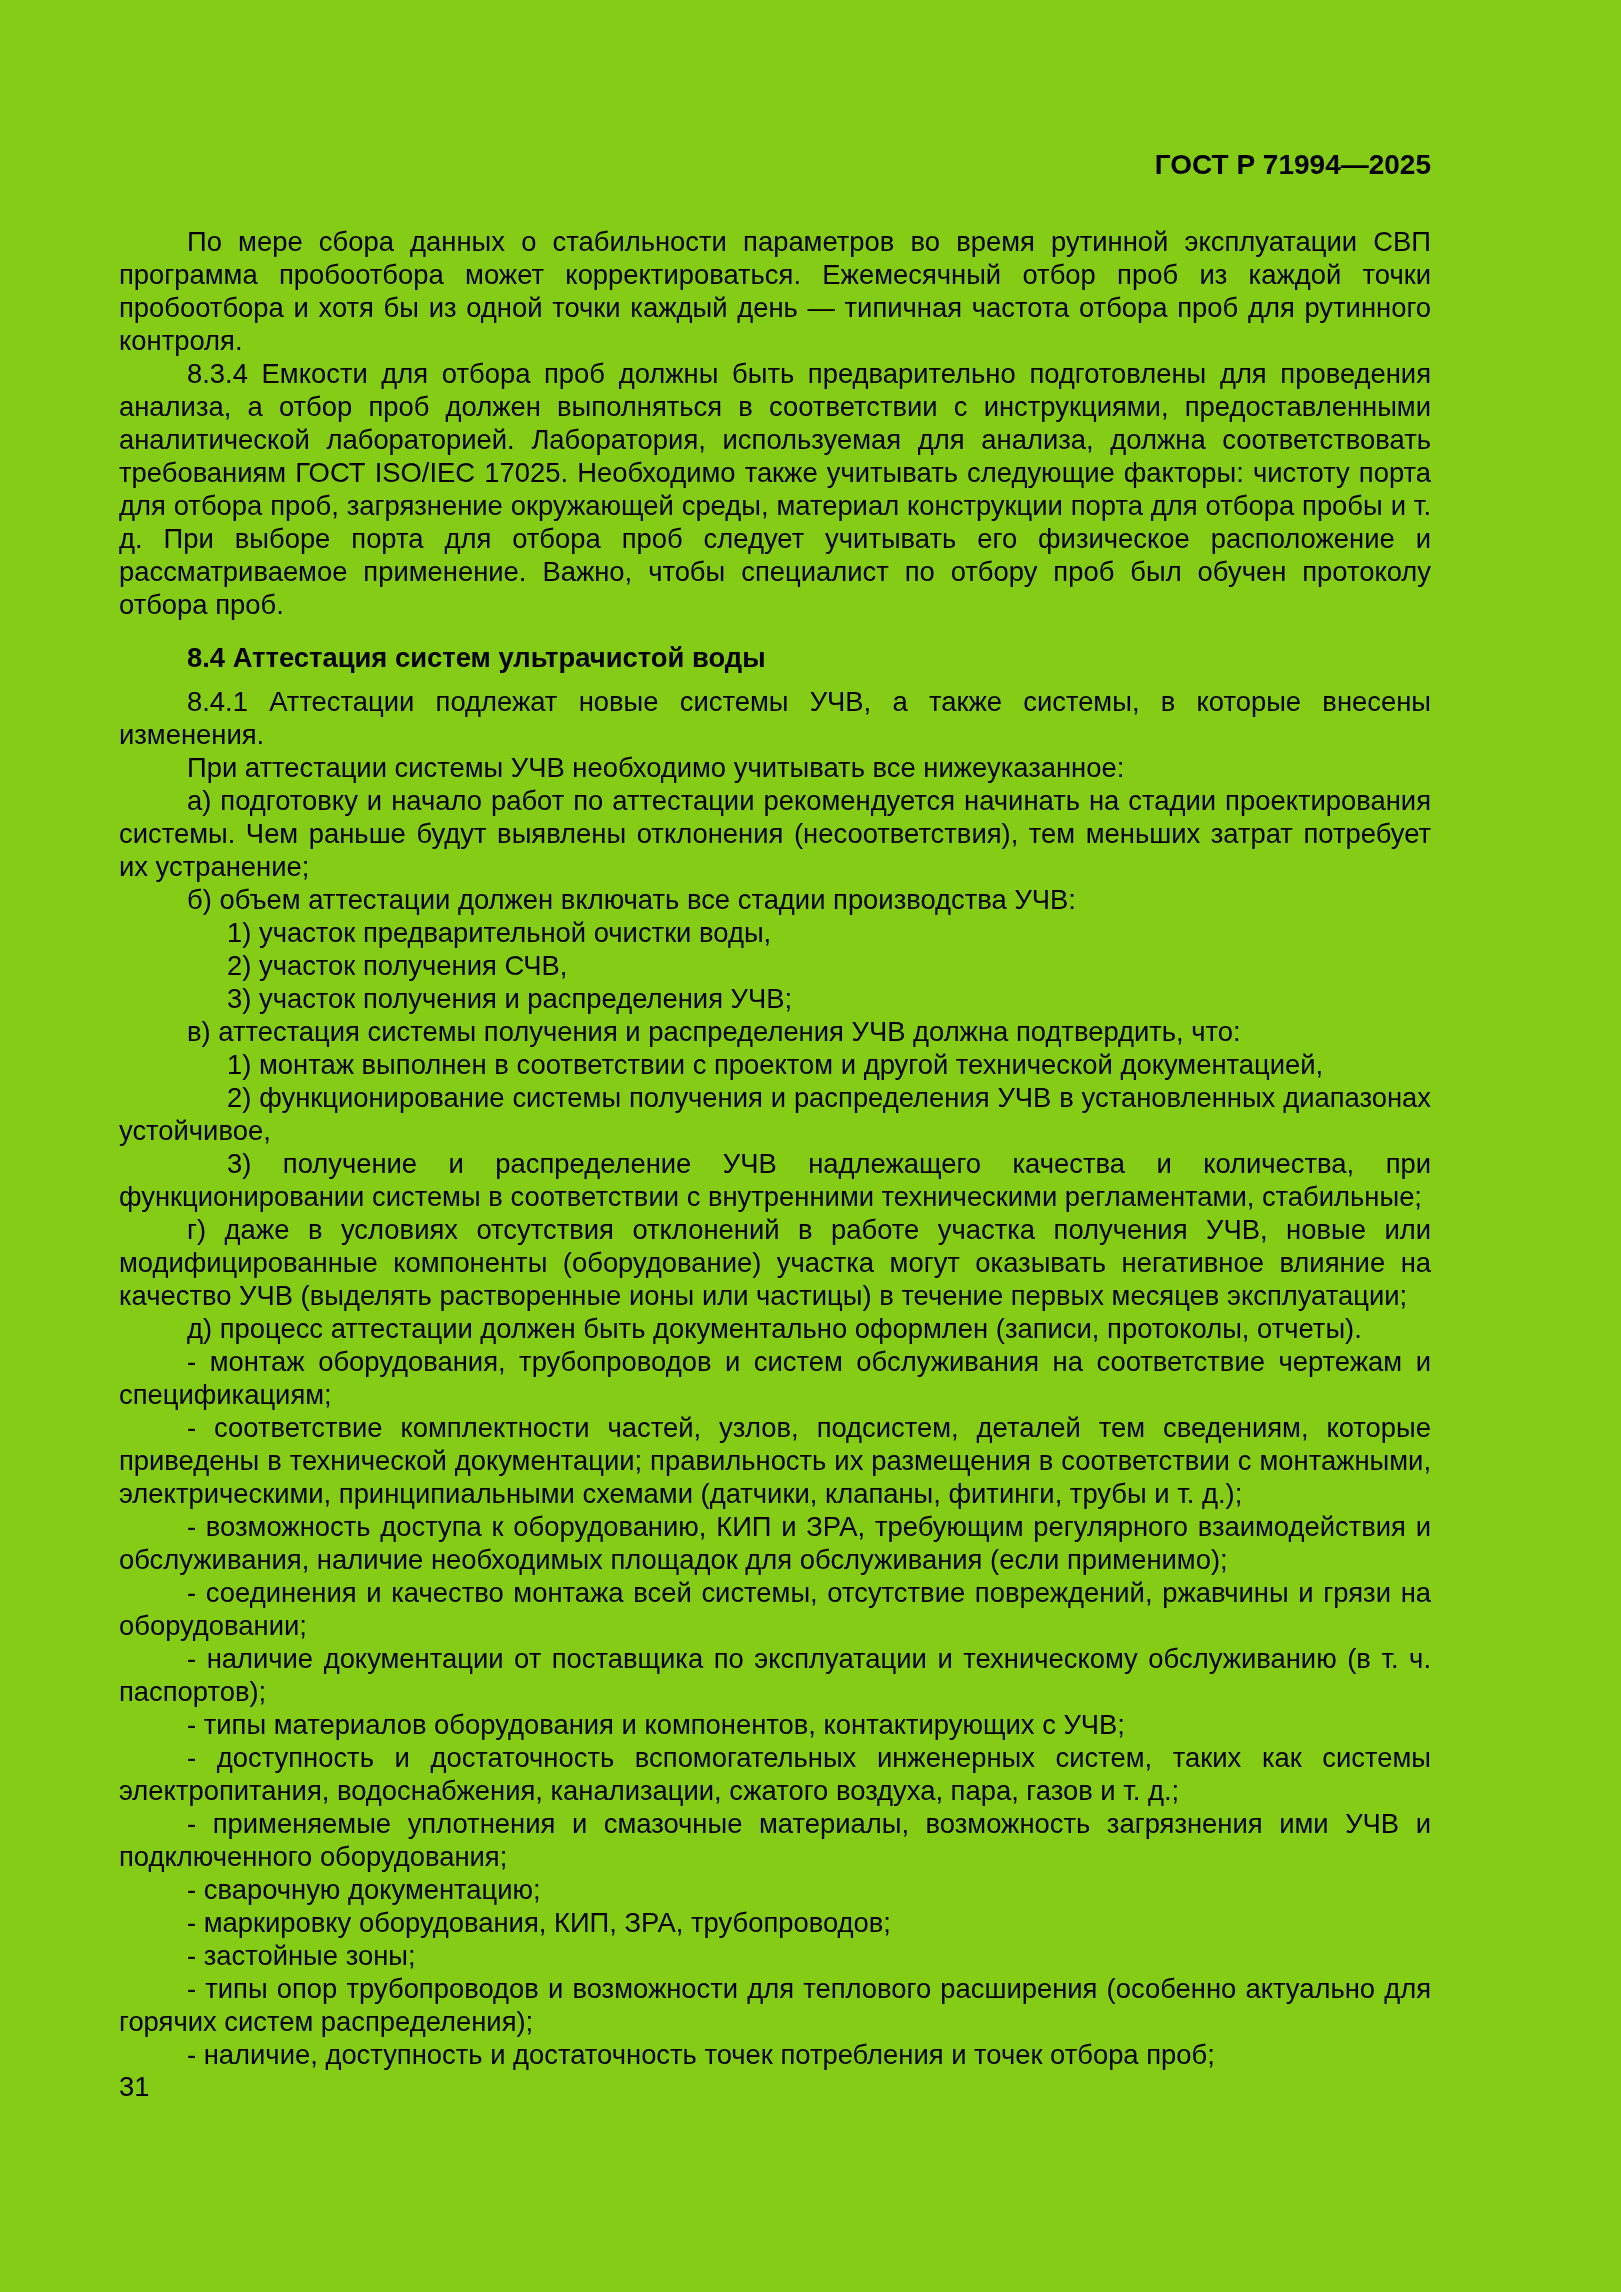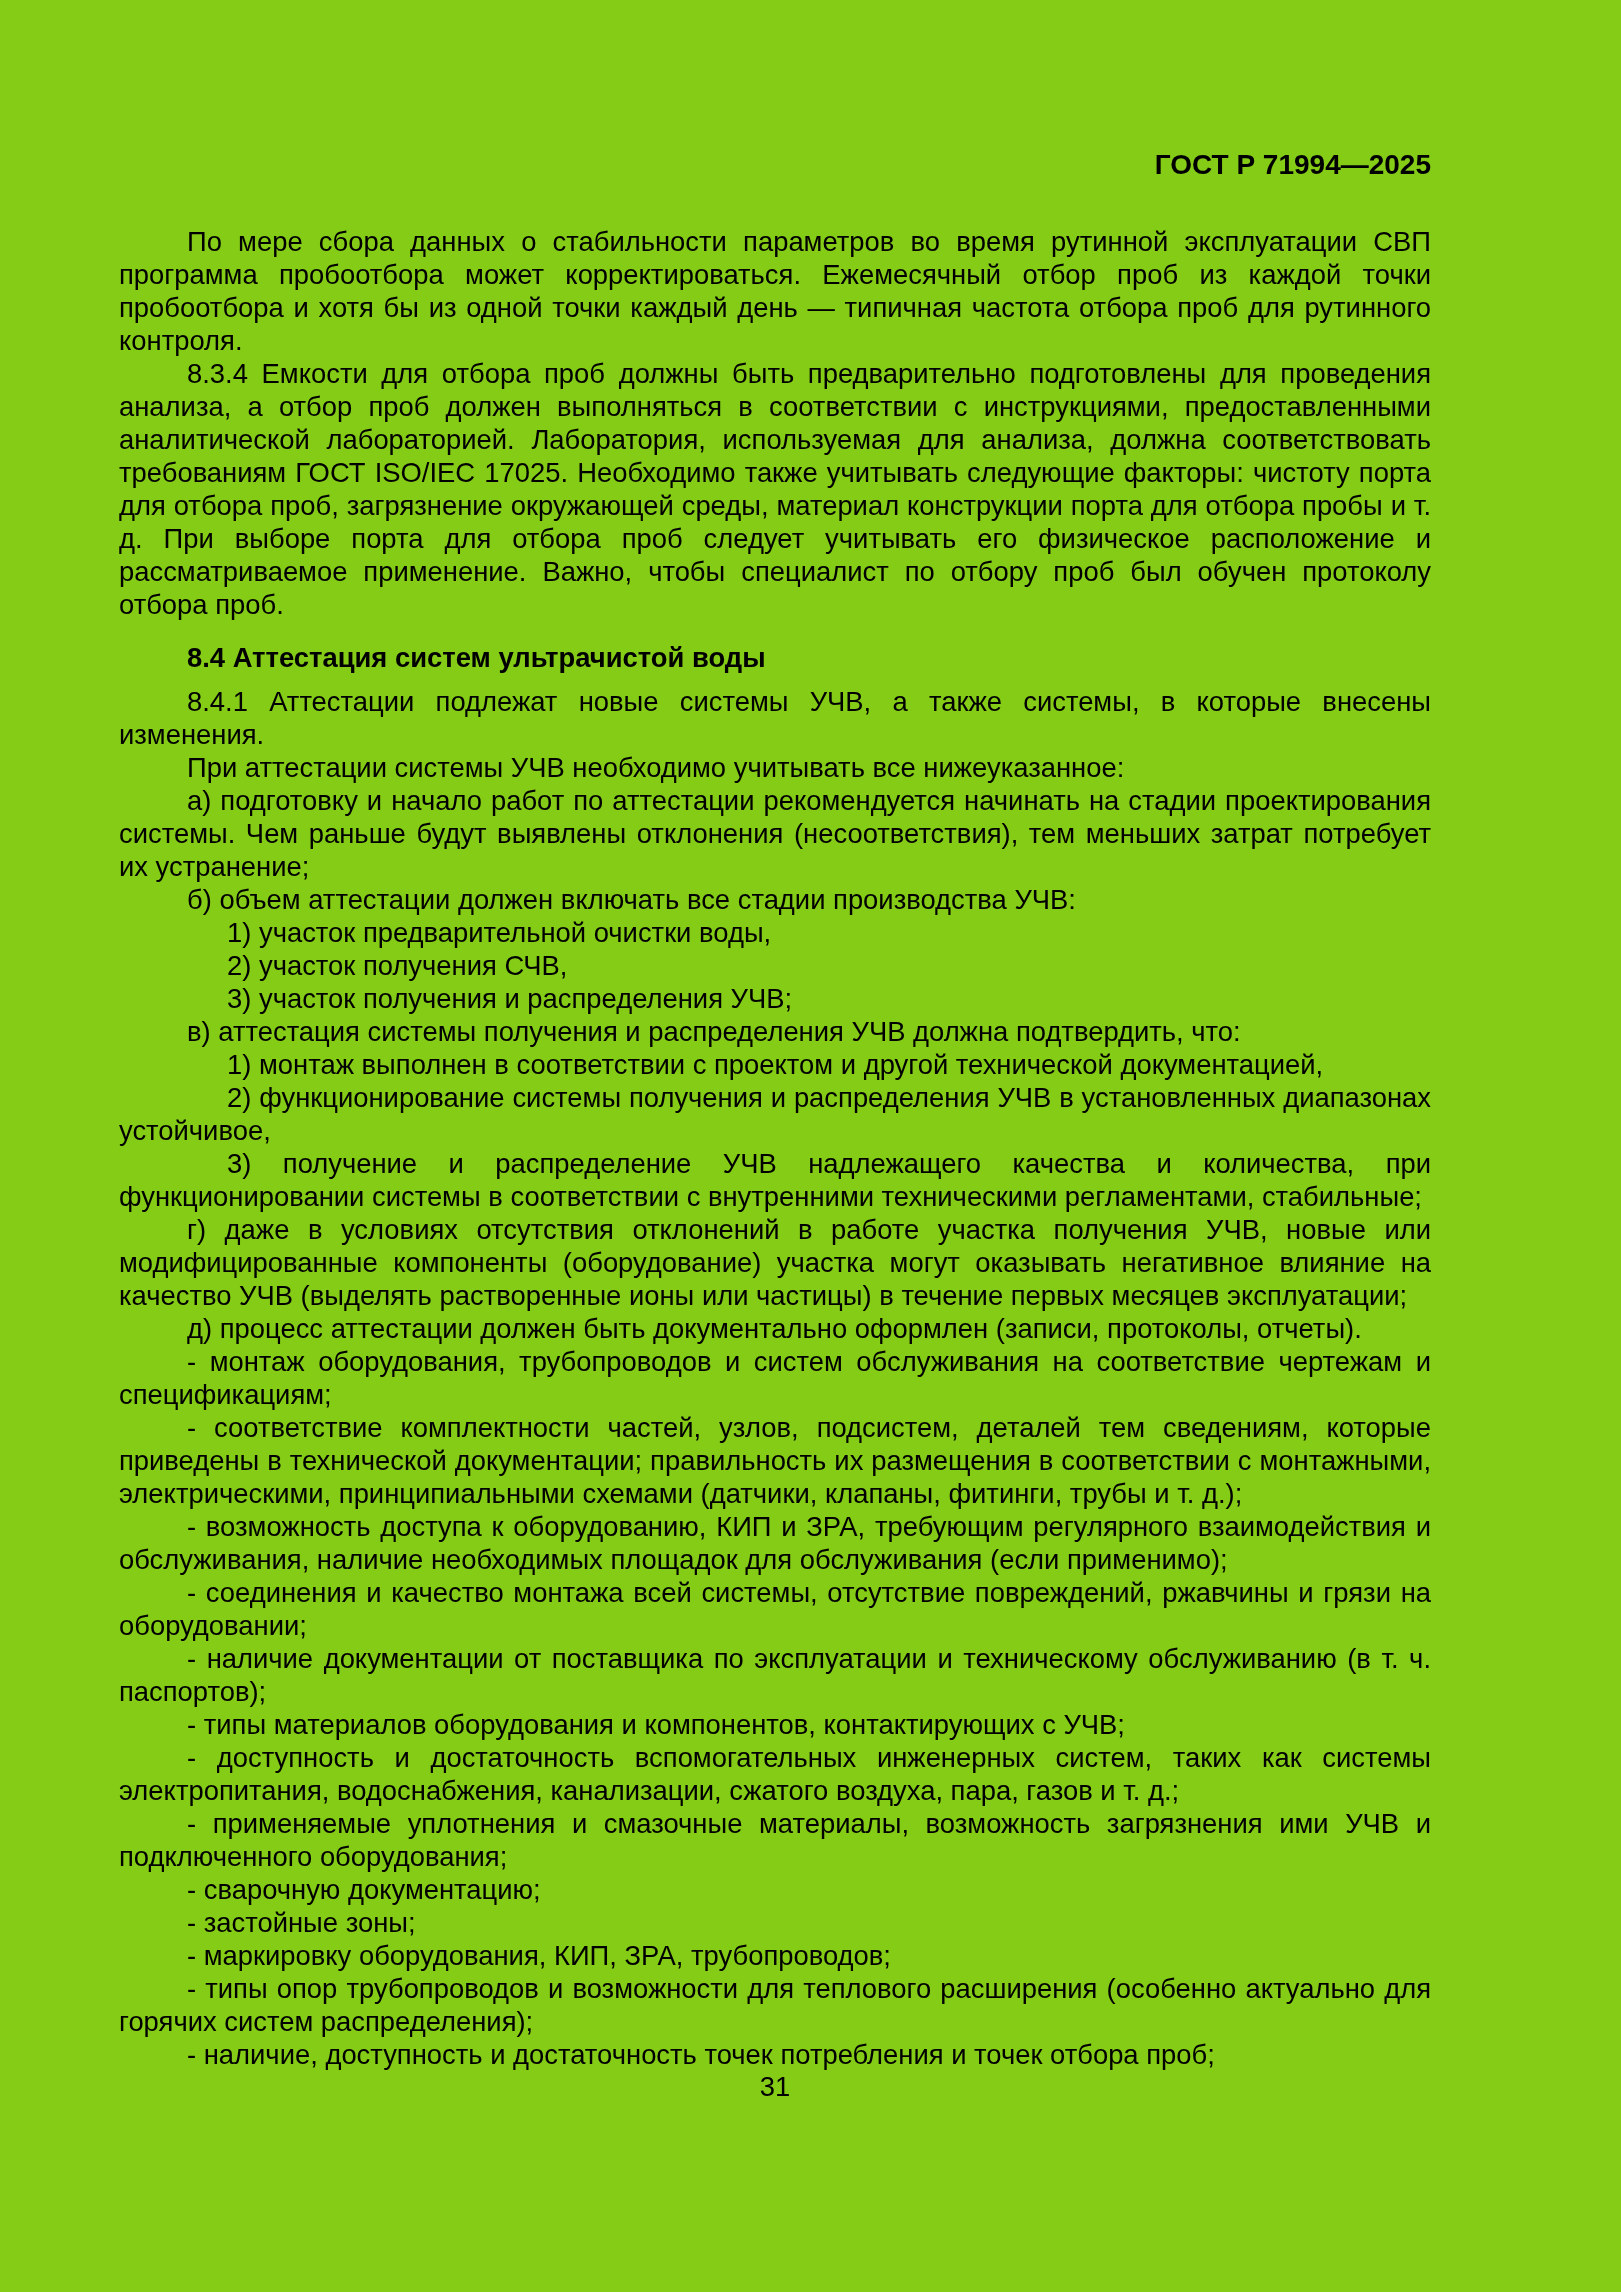--- a/index.html
+++ b/index.html
@@ -46,21 +46,21 @@
   }
   .content p.h {
     font-weight: 700;
     margin: 19.6px 0 11.8px 0;
   }
   .page-number {
     position: absolute;
     top: 2070px;
     left: 119px;
     width: 1312px;
-    text-align: center;
+    text-align: left;
     font-size: 27.4px;
     line-height: 33px;
   }
 </style>
 </head>
 <body>
 
 <div class="page">
   <div class="doc-header">ГОСТ Р 71994—2025</div>
 
@@ -83,21 +83,21 @@
       <p class="p">д) процесс аттестации должен быть документально оформлен (записи, протоколы, отчеты).</p>
       <p class="p">- монтаж оборудования, трубопроводов и систем обслуживания на соответствие чертежам и спецификациям;</p>
       <p class="p">- соответствие комплектности частей, узлов, подсистем, деталей тем сведениям, которые приведены в технической документации; правильность их размещения в соответствии с монтажными, электрическими, принципиальными схемами (датчики, клапаны, фитинги, трубы и т. д.);</p>
       <p class="p">- возможность доступа к оборудованию, КИП и ЗРА, требующим регулярного взаимодействия и обслуживания, наличие необходимых площадок для обслуживания (если применимо);</p>
       <p class="p">- соединения и качество монтажа всей системы, отсутствие повреждений, ржавчины и грязи на оборудовании;</p>
       <p class="p">- наличие документации от поставщика по эксплуатации и техническому обслуживанию (в т. ч. паспортов);</p>
       <p class="p">- типы материалов оборудования и компонентов, контактирующих с УЧВ;</p>
       <p class="p">- доступность и достаточность вспомогательных инженерных систем, таких как системы электропитания, водоснабжения, канализации, сжатого воздуха, пара, газов и т. д.;</p>
       <p class="p">- применяемые уплотнения и смазочные материалы, возможность загрязнения ими УЧВ и подключенного оборудования;</p>
       <p class="p">- сварочную документацию;</p>
+      <p class="p">- маркировку оборудования, КИП, ЗРА, трубопроводов;</p>
       <p class="p">- застойные зоны;</p>
-      <p class="p">- маркировку оборудования, КИП, ЗРА, трубопроводов;</p>
       <p class="p">- типы опор трубопроводов и возможности для теплового расширения (особенно актуально для горячих систем распределения);</p>
       <p class="p">- наличие, доступность и достаточность точек потребления и точек отбора проб;</p>
     </div>
 
   <div class="page-number">31</div>
 </div>
 
 
 </body></html>

